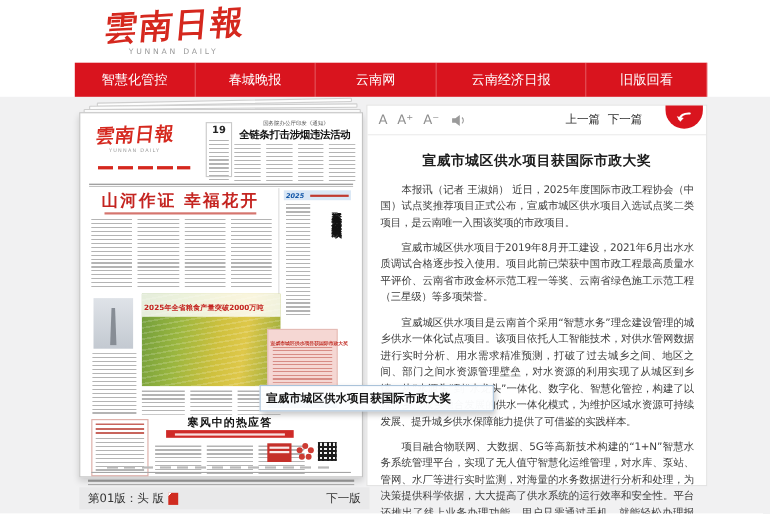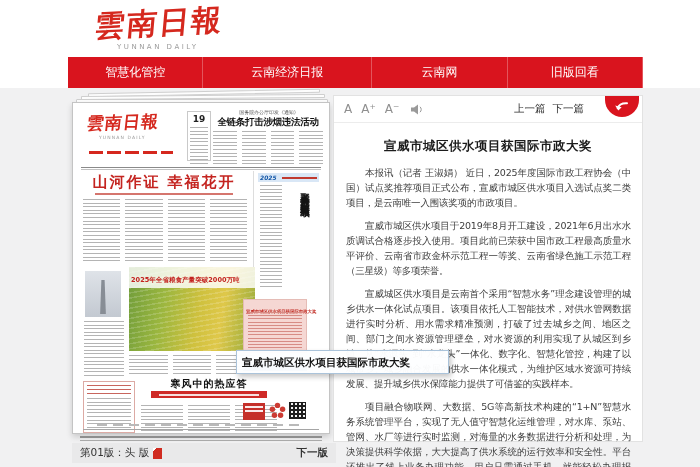--- a/index.html
+++ b/index.html
@@ -107,37 +107,38 @@
   
   .tooltip { position:absolute; left:236px; top:350px; width:213px; height:24px; line-height:22px;
              background:rgba(253,254,255,.97); border:1px solid #aac3da; box-shadow:2px 3px 5px rgba(0,0,0,.22);
              font-size:10.5px; font-weight:bold; color:#141414; padding-left:5px; white-space:nowrap; z-index:50; }
 
   
   .pagestrip { position:absolute; left:72px; top:443px; width:264px; height:20px; background:#e9e9ea;
                display:flex; align-items:center; padding:0 8px; font-size:10.5px; color:#333; }
   .pdficon { display:inline-block; width:9px; height:11px; margin-left:4px; background:#d02b20; position:relative; cursor:pointer;
              background-image:linear-gradient(135deg,#fff 0 2.5px,transparent 2.5px); }
-  .nextpg { margin-left:auto; cursor:pointer; color:#333;font-weight:bold; }
+  .nextpg { margin-left:auto; cursor:pointer; color:#333; }
 </style>
 </head>
 <body>
 
 <div class="stage">
   <div class="graybg"></div>
 
   <div class="logo">
     <div class="logo-cn">雲南日報</div>
     <div class="logo-en">YUNNAN DAILY</div>
   </div>
 
   <nav class="mainnav">
     <div class="nav-item">智慧化管控</div>
+    <div class="nav-item">春城晚报</div>
+    <div class="nav-item">云南网</div>
     <div class="nav-item wide">云南经济日报</div>
-    <div class="nav-item">云南网</div>
     <div class="nav-item">旧版回看</div>
   </nav>
 
   <div class="paper">
     <div class="edge" style="left:16px;right:10px;top:1px;transform:rotate(-1.1deg);"></div>
     <div class="edge" style="left:9px;right:5px;top:5px;transform:rotate(-.5deg);"></div>
     <div class="edge" style="left:4px;right:2px;top:9px;"></div>
 
     <div class="sheet">
 

